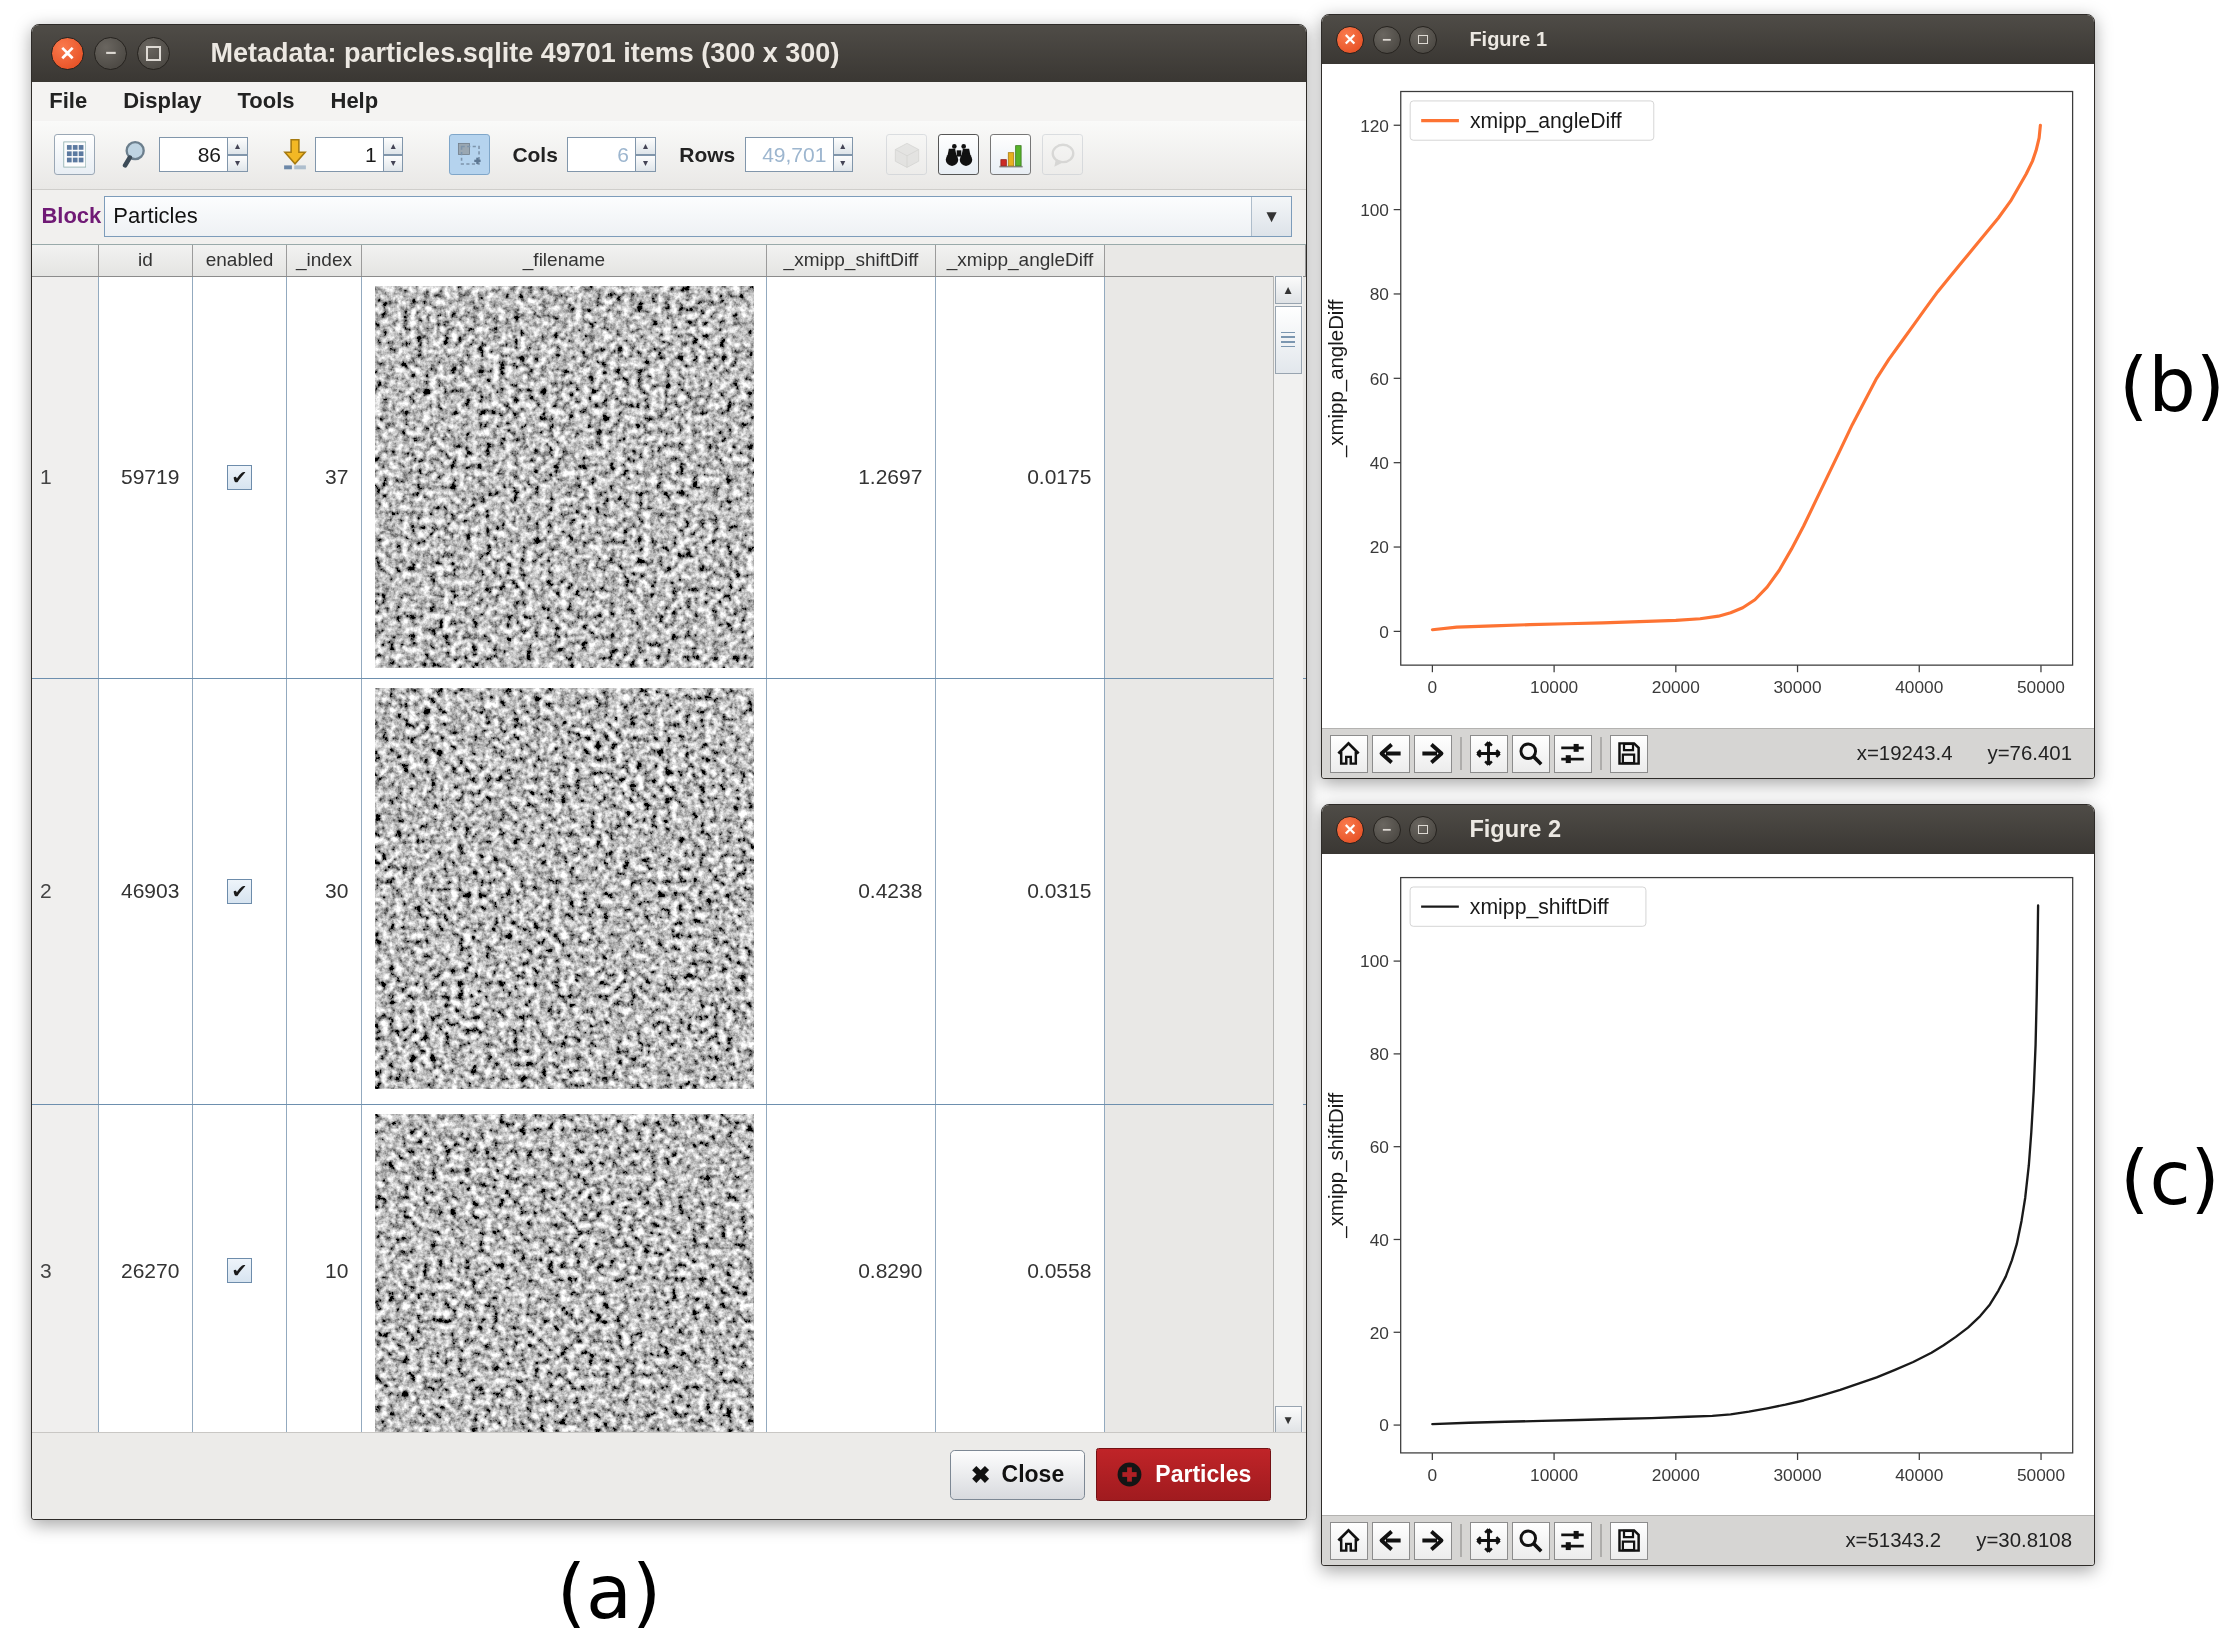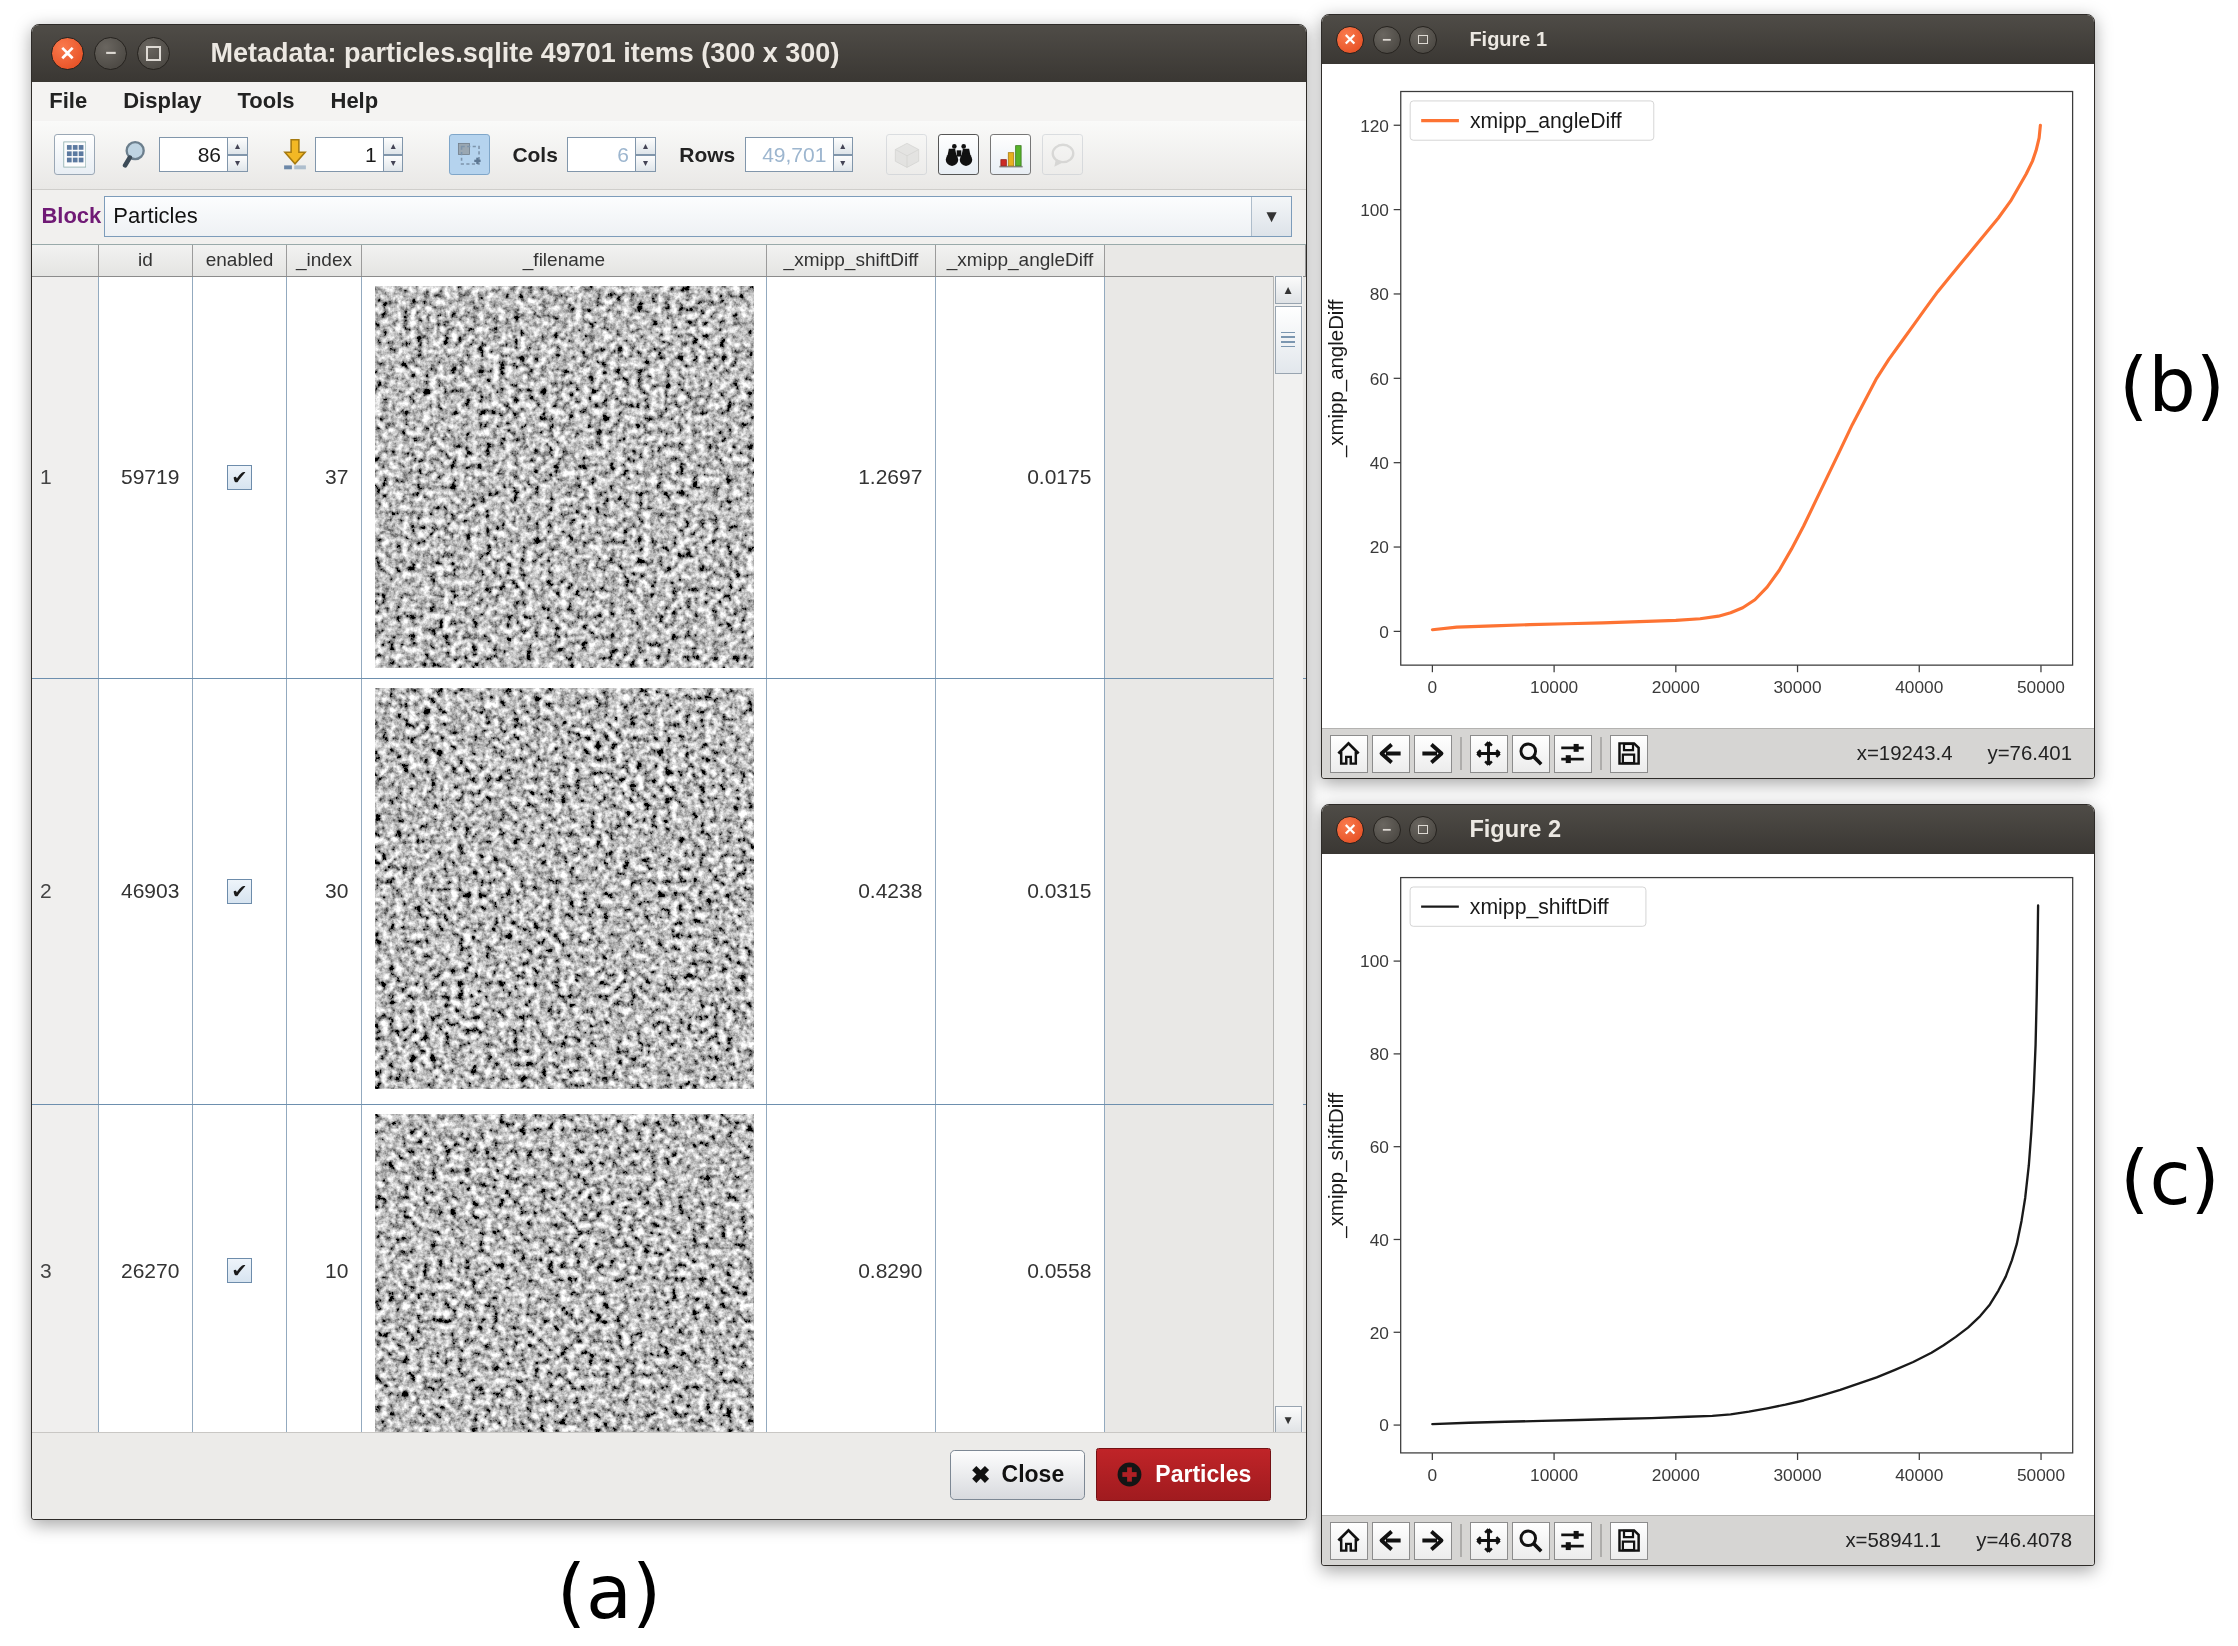--- a/index.html
+++ b/index.html
@@ -513,22 +513,22 @@
         </span>
       <span class="fsep"></span>
       <span class="fbtn">
           <svg width="27" height="27" viewBox="0 0 24 24">
             <path d="M4 3 H17 L21 7 V21 H4 Z" fill="none" stroke="#111" stroke-width="2.2"></path>
             <rect x="8" y="3.5" width="8" height="5.5" fill="none" stroke="#111" stroke-width="2"></rect>
             <rect x="7" y="13" width="10" height="7.5" fill="none" stroke="#111" stroke-width="2"></rect>
           </svg>
         </span>
       <span class="fstatus">
-        <span>x=58941.1</span>
-        <span>y=46.4078</span>
+        <span>x=51343.2</span>
+        <span>y=30.8108</span>
       </span>
     </div>
   </section>
 
   <div class="biglabel" style="left:609px;top:1592px;">(a)</div>
   <div class="biglabel" style="left:2172px;top:385px;">(b)</div>
   <div class="biglabel" style="left:2170px;top:1178px;">(c)</div>
 
 </div>
 

